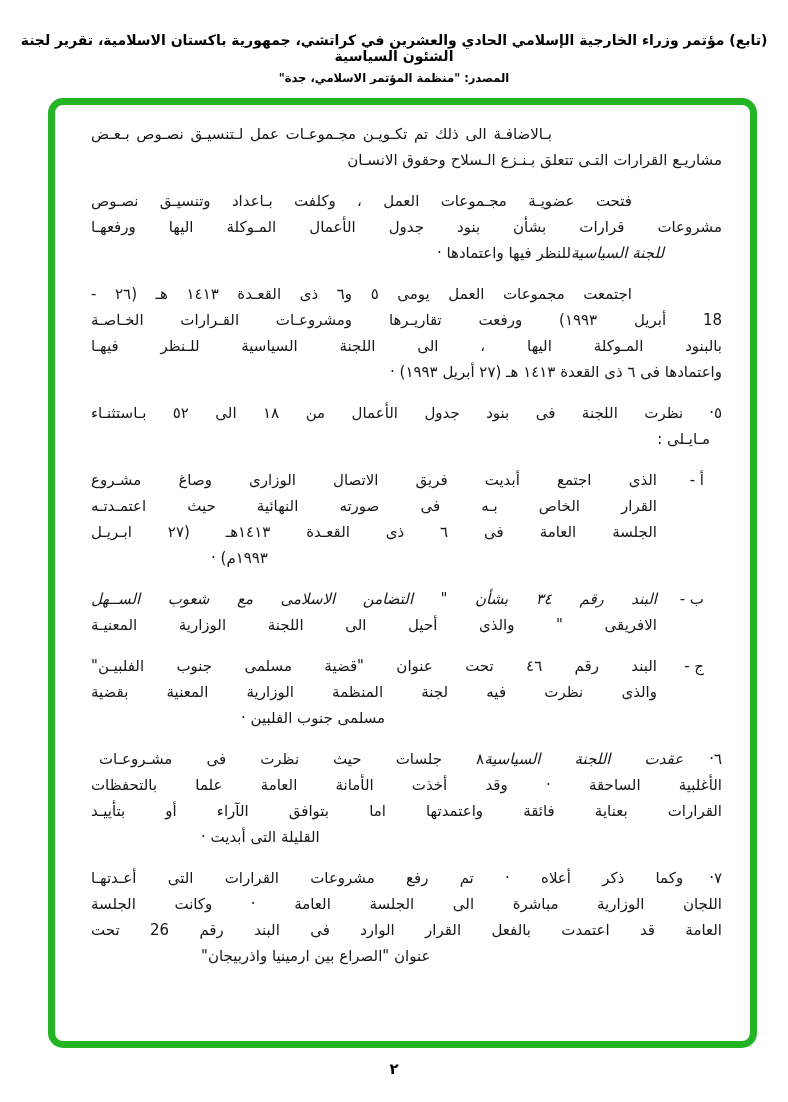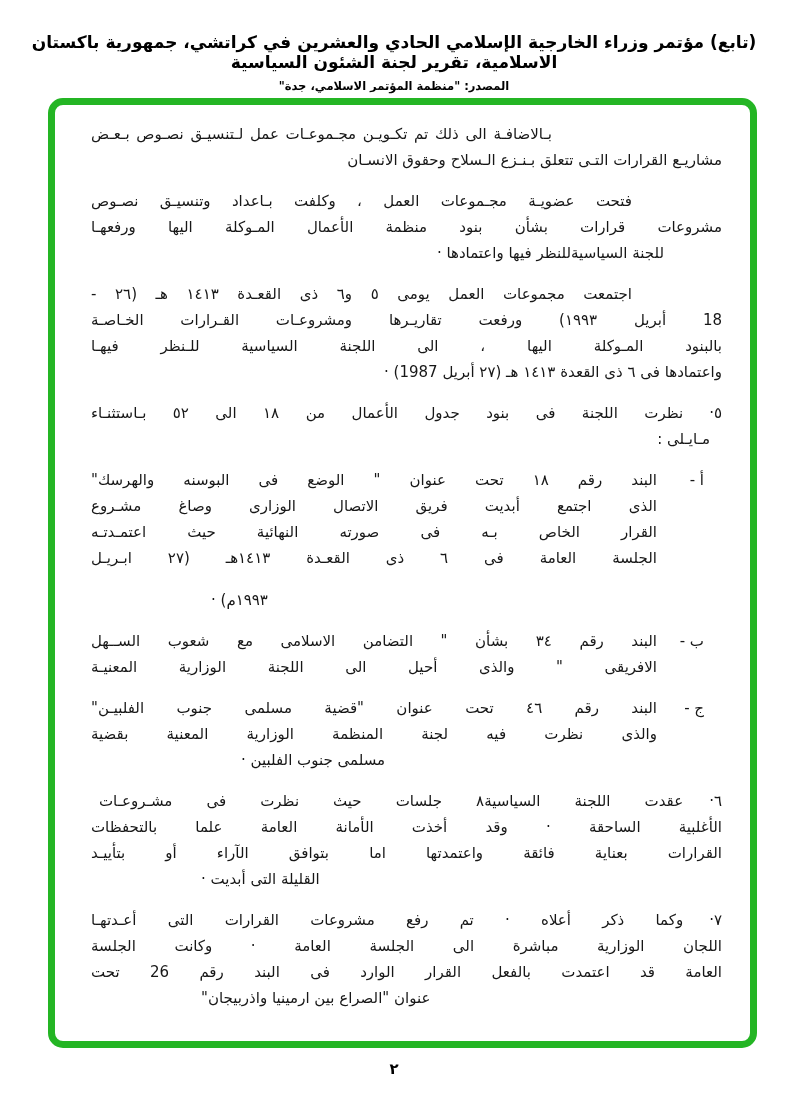--- a/index.html
+++ b/index.html
@@ -2,21 +2,21 @@
 <html lang="ar"><head>
 <meta charset="utf-8">
 <style>
   html,body{margin:0;padding:0;}
   body{
     width:788px;height:1102px;background:#ffffff;position:relative;
     font-family:"DejaVu Sans",sans-serif;color:#141414;overflow:hidden;
   }
   
   .hdr{position:absolute;top:32px;left:0;right:0;text-align:center;direction:rtl;color:#000;}
-  .hdr-title{font-size:17px;font-weight:bold;letter-spacing:0.1px;}
+  .hdr-title{font-size:14px;font-weight:bold;letter-spacing:0.1px;}
   .hdr-src{font-size:11.5px;font-weight:bold;margin-top:7px;}
   
   .frame{
     position:absolute;left:48px;top:98px;width:709px;height:950px;
     border:7px solid #24b524;border-radius:15px;box-sizing:border-box;
     background:#fff;
   }
   .doc{
     direction:rtl;padding:16px 28px 0 36px;
     font-size:15px;line-height:26px;letter-spacing:0.3px;color:#171717;
@@ -24,28 +24,28 @@
   .para{margin-bottom:15px;}
   .line{display:block;text-align:right;}
   .line.j{text-align:justify;text-align-last:justify;}
   .line.l{text-align:left;}
   
   .ind-xl{padding-right:170px;}
   .ind-md{padding-right:90px;}
   .ind-sm{padding-right:12px;}
   .ind-r58{padding-right:58px;}
   .pad-l110{padding-left:110px;}
-  .pad-l120{padding-left:120px;margin-top:16px;}
+  .pad-l120{padding-left:120px;}
   .pad-l150{padding-left:150px;}
   
   .num{margin-left:26px;}
   
   .item{position:relative;padding-right:65px;margin-bottom:15px;}
   .item-marker{position:absolute;right:18px;top:0;}
-  .it{}
+  .it{font-style:italic;}
   .gap{margin-left:8px;}
   
   .pgnum{position:absolute;left:0;right:0;top:1060px;text-align:center;
     font-size:15px;font-weight:bold;color:#000;}
 </style>
 </head>
 <body>
 
 <div class="hdr">
   <div class="hdr-title">(تابع) مؤتمر وزراء الخارجية الإسلامي الحادي والعشرين في كراتشي، جمهورية باكستان الاسلامية، تقرير لجنة الشئون السياسية</div>
@@ -55,39 +55,38 @@
 <div class="frame">
   <div class="doc">
 
     <div class="para">
       <div class="line j ind-xl">بـالاضافـة الى ذلك تم تكـويـن مجـموعـات عمل لـتنسيـق نصـوص بـعـض</div>
       <div class="line">مشاريـع القرارات التـى تتعلق بـنـزع الـسلاح وحقوق الانسـان</div>
     </div>
 
     <div class="para">
       <div class="line j ind-md">فتحت عضويـة مجـموعات العمل ، وكلفت بـاعداد وتنسيـق نصـوص</div>
-      <div class="line j">مشروعات قرارات بشأن بنود منظمة الأعمال المـوكلة اليها ورفعهـا</div>
+      <div class="line j">مشروعات قرارات بشأن بنود جدول الأعمال المـوكلة اليها ورفعهـا</div>
       <div class="line ind-r58"><span class="it">للجنة السياسية</span><span class="gap">للنظر فيها واعتمادها ·</span></div>
     </div>
 
     <div class="para">
       <div class="line j ind-md">اجتمعت مجموعات العمل يومى ٥ و٦ ذى القعـدة ١٤١٣ هـ (٢٦ -</div>
       <div class="line j">18 أبريل ١٩٩٣) ورفعت تقاريـرها ومشروعـات القـرارات الخـاصـة</div>
       <div class="line j">بالبنود المـوكلة اليها ، الى اللجنة السياسية للـنظر فيهـا</div>
-      <div class="line">واعتمادها فى ٦ ذى القعدة ١٤١٣ هـ (٢٧ أبريل 1987) ·</div>
+      <div class="line">واعتمادها فى ٦ ذى القعدة ١٤١٣ هـ (٢٧ أبريل ١٩٩٣) ·</div>
     </div>
 
     <div class="para">
       <div class="line j"><span class="num">٥·</span><span>نظرت اللجنة فى بنود جدول الأعمال من ١٨ الى ٥٢ بـاستثنـاء</span></div>
       <div class="line ind-sm">مـايـلى :</div>
     </div>
 
     <div class="item">
       <span class="item-marker">أ -</span>
-      <div class="line j">البند رقم ١٨ تحت عنوان " الوضع فى البوسنه والهرسك"</div>
       <div class="line j">الذى اجتمع أبديت فريق الاتصال الوزارى وصاغ مشـروع</div>
       <div class="line j">القرار الخاص بـه فى صورته النهائية حيث اعتمـدتـه</div>
       <div class="line j">الجلسة العامة فى ٦ ذى القعـدة ١٤١٣هـ (٢٧ ابـريـل</div>
       <div class="line l pad-l120">١٩٩٣م) ·</div>
     </div>
 
     <div class="item">
       <span class="item-marker">ب -</span>
       <div class="line j it">البند رقم ٣٤ بشأن " التضامن الاسلامى مع شعوب الســهل</div>
       <div class="line j">الافريقى " والذى أحيل الى اللجنة الوزارية المعنيـة</div>

